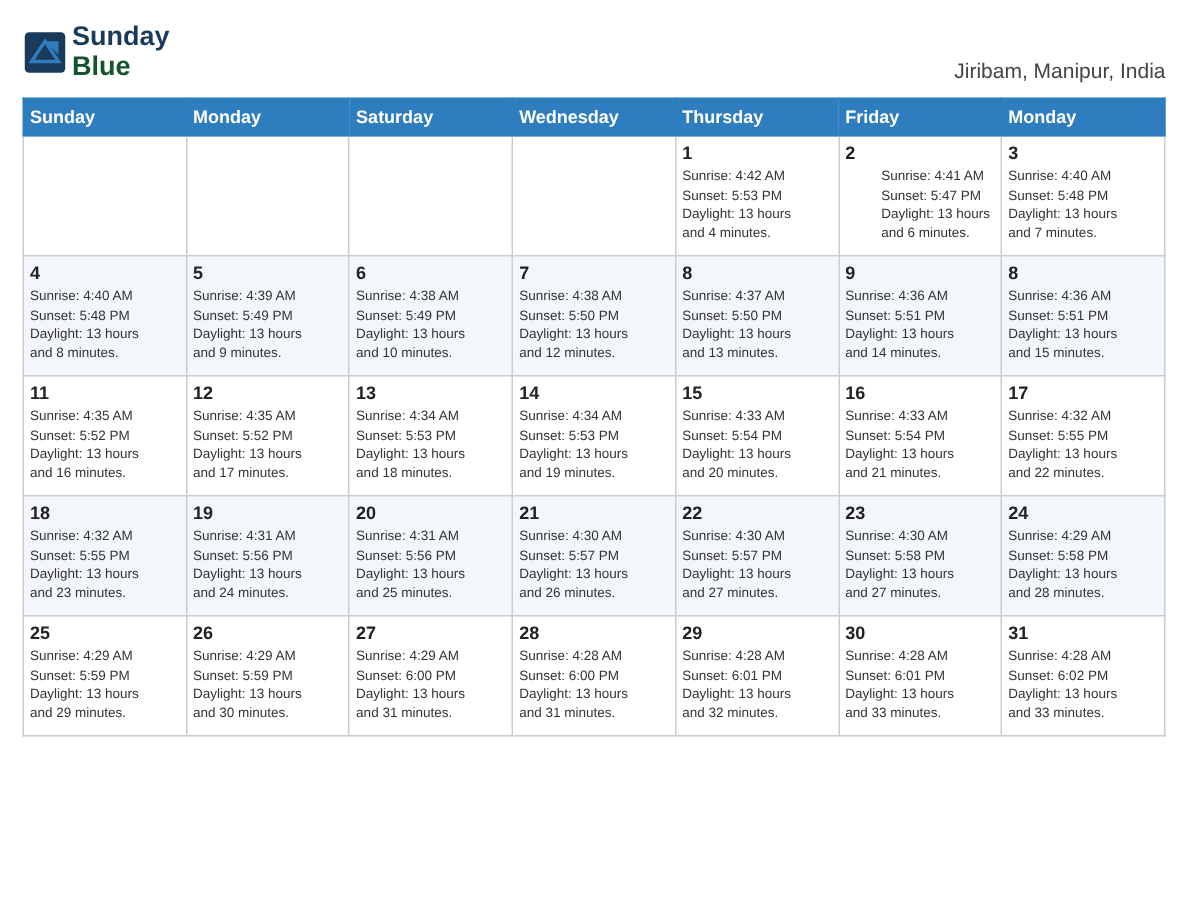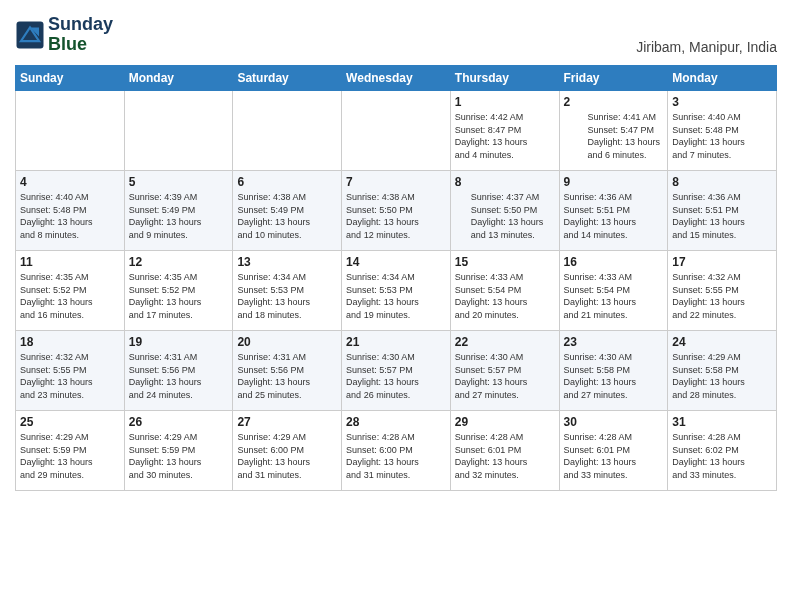--- a/index.html
+++ b/index.html
@@ -126,21 +126,21 @@
   </thead>
   <tbody id="calendar-body">
   <tr>
         <td class="empty"></td>
         <td class="empty"></td>
         <td class="empty"></td>
         <td class="empty"></td>
         <td>
           <span class="day-num">1</span>
           <div class="day-info" style="white-space: pre-line;">Sunrise: 4:42 AM
-Sunset: 8:47 PM
+Sunset: 5:53 PM
 Daylight: 13 hours
 and 4 minutes.</div>
         </td>
         <td>
           <span class="day-num">2</span>
           <div class="day-info" style="white-space: pre-line; margin-left: 24px;">Sunrise: 4:41 AM
 Sunset: 5:47 PM
 Daylight: 13 hours
 and 6 minutes.</div>
         </td>
@@ -176,21 +176,21 @@
         </td>
         <td>
           <span class="day-num">7</span>
           <div class="day-info" style="white-space: pre-line;">Sunrise: 4:38 AM
 Sunset: 5:50 PM
 Daylight: 13 hours
 and 12 minutes.</div>
         </td>
         <td>
           <span class="day-num">8</span>
-          <div class="day-info" style="white-space: pre-line; margin-left: 16px;">Sunrise: 4:37 AM
+          <div class="day-info" style="white-space: pre-line;">Sunrise: 4:37 AM
 Sunset: 5:50 PM
 Daylight: 13 hours
 and 13 minutes.</div>
         </td>
         <td>
           <span class="day-num">9</span>
           <div class="day-info" style="white-space: pre-line;">Sunrise: 4:36 AM
 Sunset: 5:51 PM
 Daylight: 13 hours
 and 14 minutes.</div>

